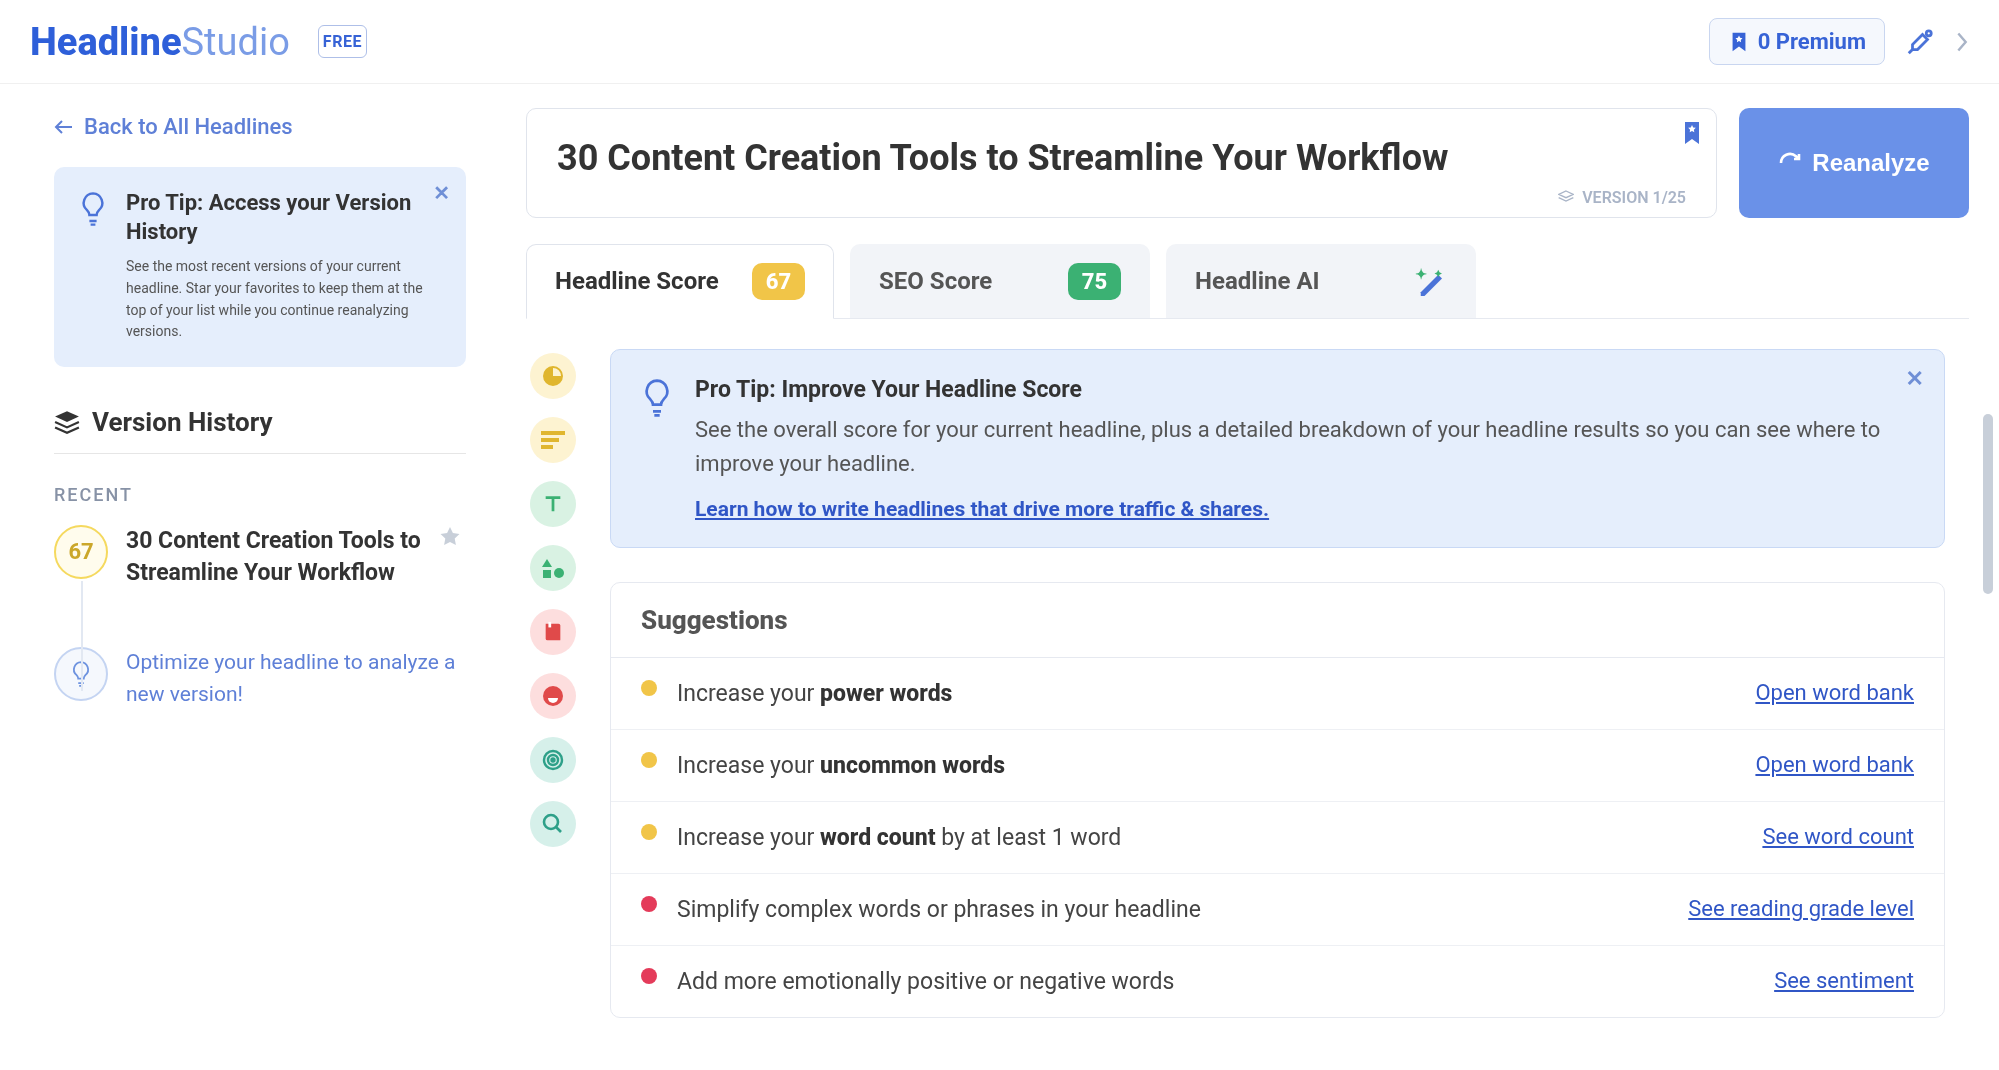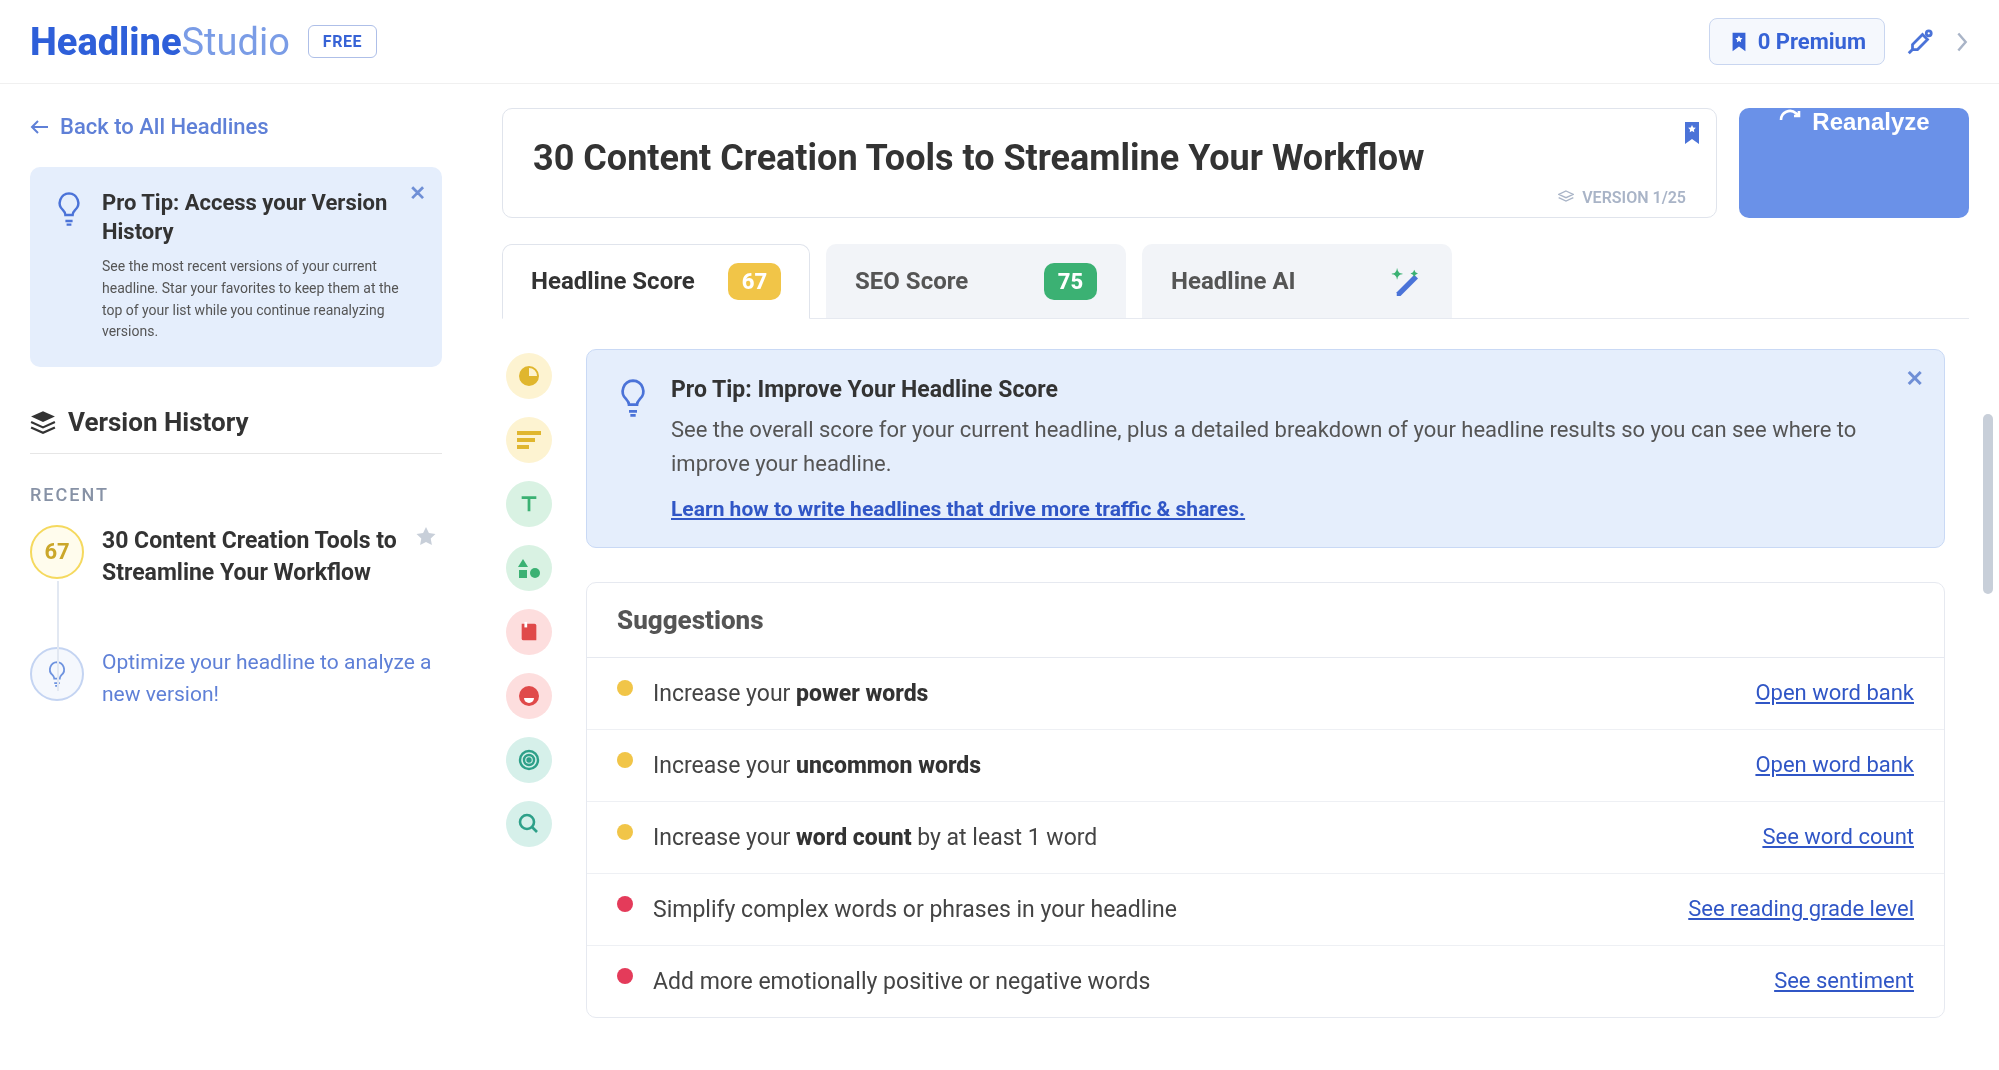--- a/index.html
+++ b/index.html
@@ -4,31 +4,31 @@
 <style>
 * { box-sizing: border-box; margin: 0; padding: 0; }
 body { font-family: -apple-system, BlinkMacSystemFont, "Segoe UI", Roboto, Helvetica, Arial, sans-serif; background: #fff; color: #333; width: 1999px; height: 1070px; overflow: hidden; }
 .app { display: flex; flex-direction: column; height: 100%; }
 
 
 .header { display: flex; align-items: center; padding: 18px 30px; border-bottom: 1px solid #f0f0f0; }
 .logo { font-size: 38px; font-weight: 700; }
 .logo-bold { color: #2e5fd9; font-weight: 800; }
 .logo-light { color: #7a9ce6; font-weight: 400; }
-.badge-free { margin-left: 18px; border: 1.5px solid #aebfe8; color: #3763d6; font-weight: 700; font-size: 16px; padding: 6px 14px; border-radius: 6px; letter-spacing: 0.5px; }
+.badge-free { margin-left: 28px; border: 1.5px solid #aebfe8; color: #3763d6; font-weight: 700; font-size: 16px; padding: 6px 4px; border-radius: 6px; letter-spacing: 0.5px; }
 .header-right { margin-left: auto; display: flex; align-items: center; gap: 20px; text-align: right; }
 .premium-btn { display: flex; align-items: center; gap: 8px; border: 1.5px solid #c9d6f0; background: #f5f8fd; color: #3763d6; font-weight: 700; font-size: 22px; padding: 10px 18px; border-radius: 8px; cursor: pointer; }
 .tool-icon { color: #4b73d8; font-size: 28px; cursor: pointer; }
 .chevron-right { color: #a9b4c7; font-size: 22px; }
 
 
 .body { flex: 1; display: flex; overflow: hidden; }
 
 
-.sidebar { width: 472px; padding: 30px 30px 30px 30px; overflow-y: auto; }
+.sidebar { width: 472px; padding: 30px 30px 30px 30px; overflow-y: auto; margin-left: 24px; }
 .back-link { color: #5f80d7; font-size: 22px; cursor: pointer; display: flex; align-items: center; gap: 10px; font-weight: 500; }
 .pro-tip-sidebar { margin-top: 28px; background: #e5eefc; border-radius: 10px; padding: 22px 24px 24px 24px; position: relative; display: flex; gap: 18px; }
 .pro-tip-sidebar .bulb { color: #4b73d8; font-size: 30px; flex-shrink: 0; margin-top: 2px; }
 .pro-tip-sidebar .tip-title { font-weight: 700; color: #333; font-size: 22px; margin-bottom: 10px; line-height: 1.3; }
 .pro-tip-sidebar .tip-body { color: #555; font-size: 14px; line-height: 1.55; }
 .pro-tip-sidebar .close-x { position: absolute; top: 14px; right: 16px; color: #6f8fd6; font-size: 20px; cursor: pointer; font-weight: 700; }
 
 .vh-title { margin-top: 40px; display: flex; align-items: center; gap: 12px; font-size: 26px; font-weight: 700; color: #333; }
 .vh-title .stack-icon { font-size: 24px; }
 .vh-divider { height: 1px; background: #e6e6e6; margin-top: 16px; }
@@ -42,21 +42,21 @@
 .optimize-bulb-circ { width: 54px; height: 54px; border-radius: 50%; border: 2px solid #c4d4f2; display: flex; align-items: center; justify-content: center; color: #6e93df; font-size: 26px; background: #f5f8fd; flex-shrink: 0; }
 .optimize-text { color: #5f80d7; font-size: 21px; line-height: 1.5; cursor: pointer; }
 
 
 .main { flex: 1; padding: 24px 30px 0 30px; display: flex; flex-direction: column; overflow: hidden; }
 .headline-bar { display: flex; gap: 22px; align-items: stretch; }
 .headline-card { flex: 1; border: 1px solid #e0e4ec; border-radius: 10px; padding: 26px 30px 10px 30px; position: relative; background: #fff; }
 .headline-text { font-size: 36px; font-weight: 700; color: #333; line-height: 1.3; }
 .version-info { text-align: right; color: #a9b4c7; font-size: 16px; font-weight: 600; margin-top: 6px; display: flex; justify-content: flex-end; align-items: center; gap: 8px; }
 .bookmark-corner { position: absolute; top: 12px; right: 14px; color: #4b73d8; font-size: 22px; cursor: pointer; }
-.reanalyze-btn { width: 230px; background: #6a91e8; color: #fff; border: none; border-radius: 10px; font-size: 24px; font-weight: 700; display: flex; align-items: flex-start; justify-content: center; gap: 10px; cursor: pointer; }
+.reanalyze-btn { width: 230px; background: #6a91e8; color: #fff; border: none; border-radius: 10px; font-size: 24px; font-weight: 700; display: flex; align-items: center; justify-content: center; gap: 10px; cursor: pointer; }
 .reanalyze-btn .reload-icon { font-size: 22px; }
 
 
 .tabs-wrap { margin-top: 26px; display: flex; gap: 16px; border-bottom: 1px solid #e6e9f0; }
 .tab { display: flex; align-items: center; gap: 33px; padding: 18px 28px; border-radius: 10px 10px 0 0; background: #f2f4f8; cursor: pointer; font-size: 24px; font-weight: 700; color: #555; border: 1px solid transparent; border-bottom: none; min-width: 300px; justify-content: space-between; }
 .tab.active { background: #fff; border: 1px solid #e0e4ec; border-bottom: 1px solid #fff; color: #333; margin-bottom: -1px; }
 .score-pill { padding: 6px 14px; border-radius: 10px; font-size: 22px; font-weight: 800; color: #fff; }
 .score-yellow { background: #f1c548; }
 .score-green { background: #3bb173; }
 .ai-wand { color: #4b73d8; font-size: 26px; }

